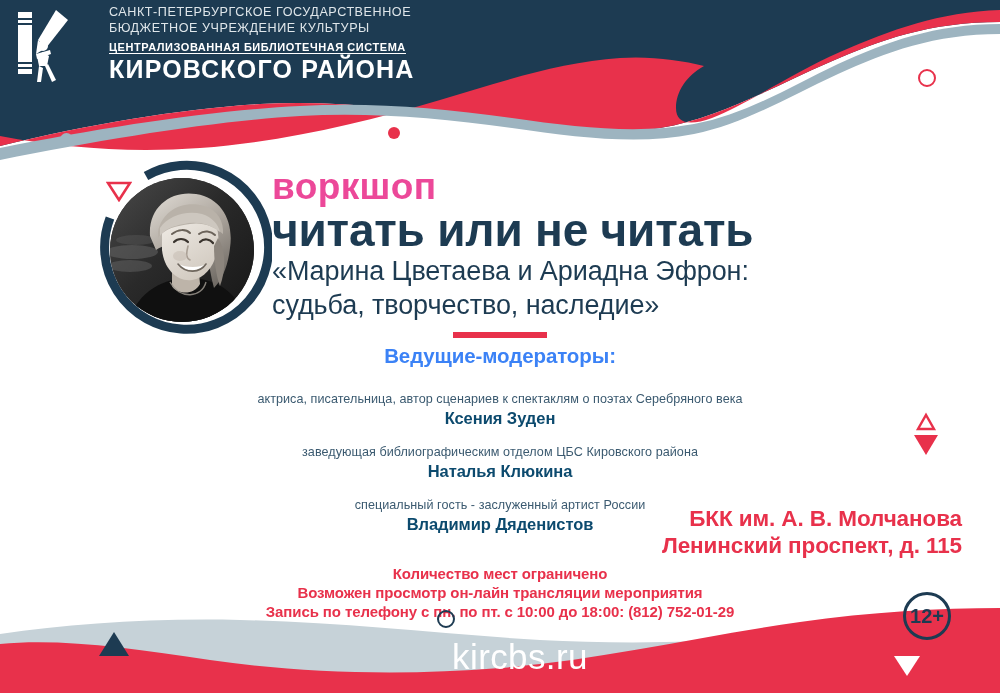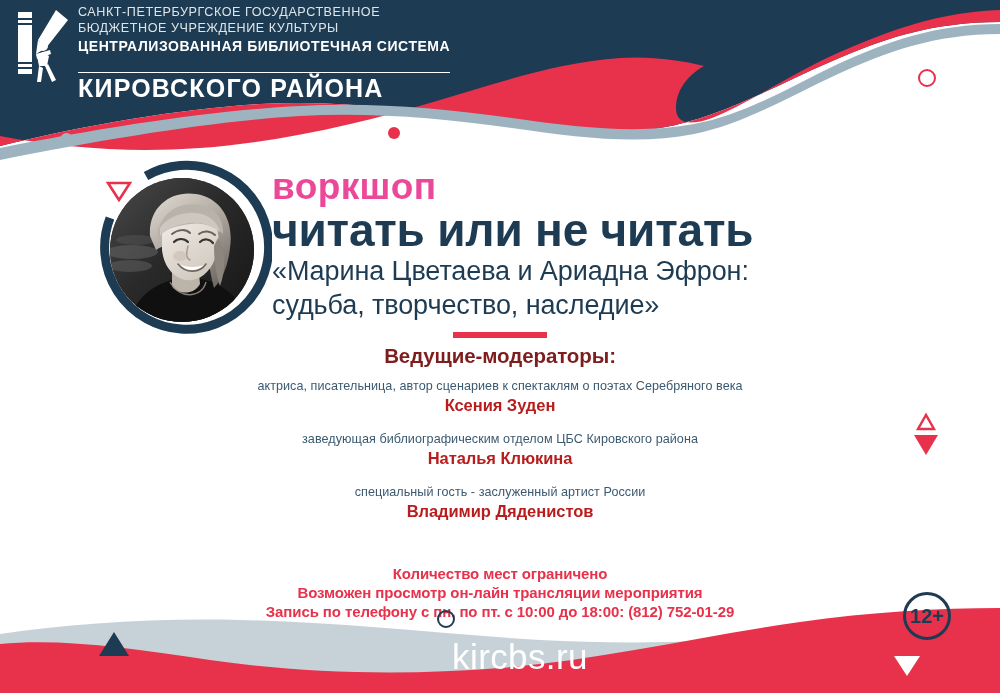--- a/index.html
+++ b/index.html
@@ -30,20 +30,21 @@
 
   
   .header-block {
     position: absolute;
     left: 0; top: 0;
     width: 620px;
     height: 96px;
     display: flex;
     align-items: flex-start;
     z-index: 5;
+    gap: 31px;
   }
   .logo-mark {
     width: 56px;
     height: 78px;
     margin: 6px 6px 0 16px;
     flex: 0 0 auto;
   }
   .org-lines {
     padding-top: 6px;
     line-height: 1.0;
@@ -51,25 +52,25 @@
   .org-line {
     color: #e9eef1;
     font-size: 12.6px;
     font-weight: bold;
     letter-spacing: 0.55px;
     white-space: nowrap;
     margin-bottom: 3.5px;
   }
   .org-line.thin { font-weight: normal; color: #dfe6ea; }
   .org-line.sys {
-    font-size: 14px;
+    font-size: 11px;
     font-weight: bold;
     color: #ffffff;
     border-bottom: 1.5px solid #ffffff;
-    padding-bottom: 19px;
+    padding-bottom: 0;
     display: inline-block;
     margin-bottom: 2px;
   }
   .org-line.district {
     font-size: 25px;
     font-weight: bold;
     color: #ffffff;
     letter-spacing: 1.2px;
     margin-top: 1px;
   }
@@ -158,37 +159,37 @@
     position: absolute;
     left: 120px;
     top: 344px;
     width: 760px;
     text-align: center;
     z-index: 6;
   }
   .mod-heading {
     font-size: 20.5px;
     font-weight: bold;
-    color: #7f1d1d;
+    color: #3b82f6;
     letter-spacing: -0.1px;
-    margin-bottom: 11px;
+    margin-bottom: 24px;
   }
   .mod-entry { margin-bottom: 17px; }
   .mod-entry:last-child { margin-bottom: 0; }
   .mod-role {
     font-size: 12.6px;
     font-weight: normal;
     color: #3b5a70;
     letter-spacing: 0.05px;
     margin-bottom: 3px;
   }
   .mod-name {
     font-size: 16.5px;
     font-weight: bold;
-    color: #b91c1c;
+    color: #0c4a6e;
     letter-spacing: -0.05px;
   }
 
   
   .date-block {
     position: absolute;
     left: 44px;
     top: 495px;
     z-index: 6;
     color: #e8314b;
@@ -466,20 +467,24 @@
       <div class="mod-name">Наталья Клюкина</div>
     </div>
 
     <div class="mod-entry">
       <div class="mod-role">специальный гость - заслуженный артист России</div>
       <div class="mod-name">Владимир Дяденистов</div>
     </div>
   </div>
 
 
+  <div class="venue-block">
+    <div>БКК им. А. В. Молчанова</div>
+    <div>Ленинский проспект, д. 115</div>
+  </div>
 
   <div class="notes-block">
     <div>Количество мест ограничено</div>
     <div>Возможен просмотр он-лайн трансляции мероприятия</div>
     <div>Запись по телефону с пн. по пт. с 10:00 до 18:00: (812) 752-01-29</div>
   </div>
 
   <div class="site-url">kircbs.ru</div>
 
   <div class="age-badge">12+</div>

